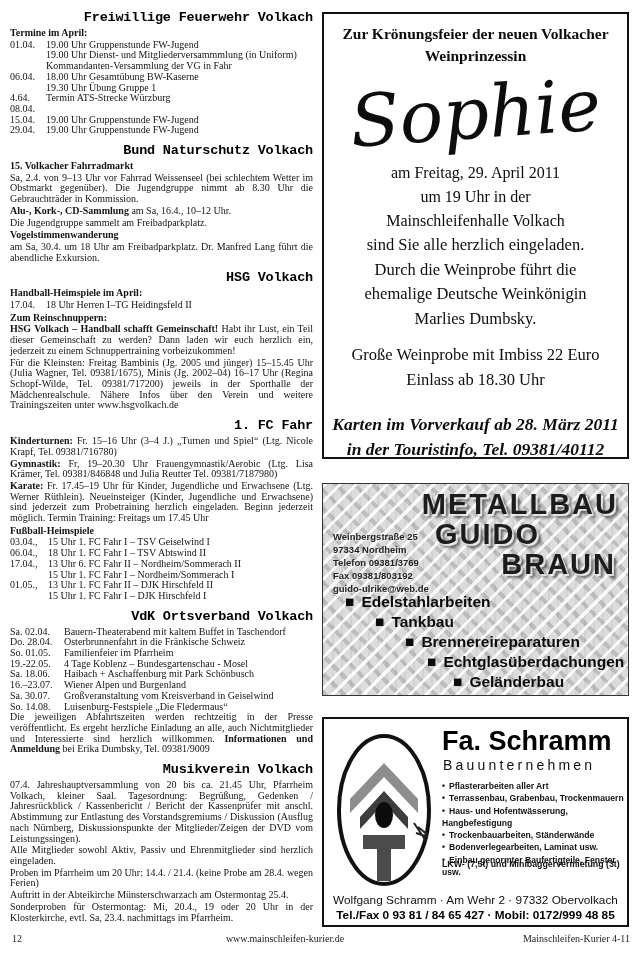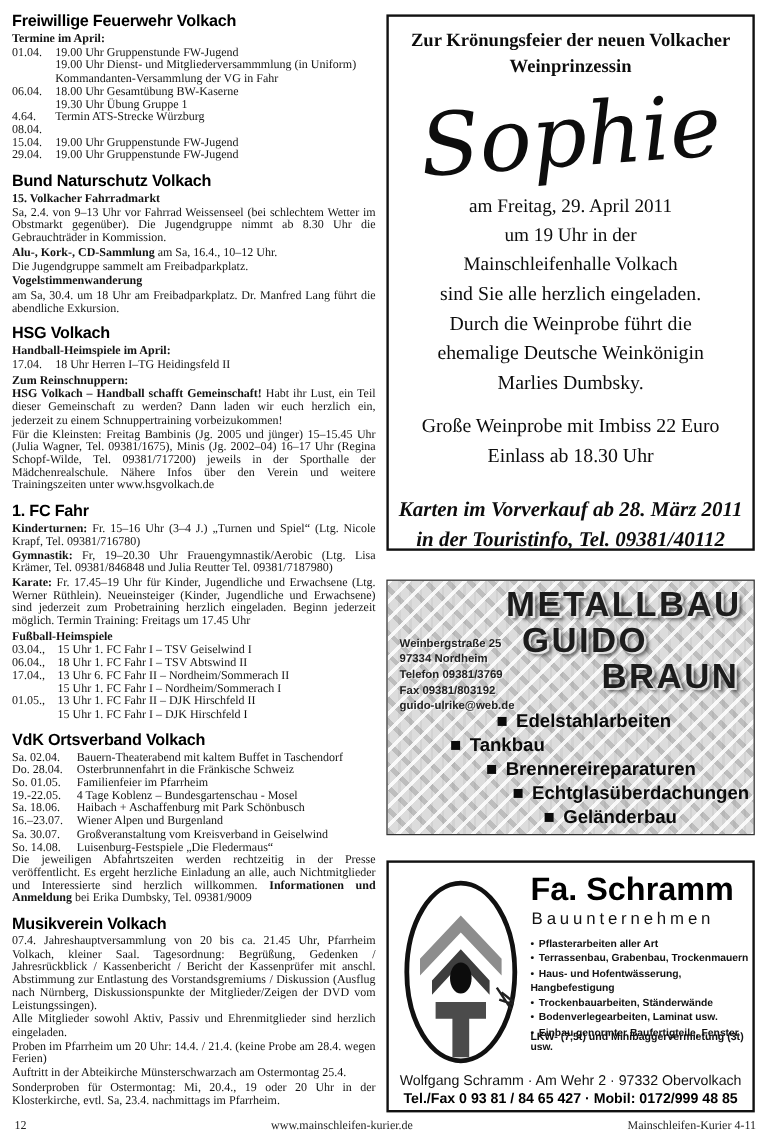--- a/index.html
+++ b/index.html
@@ -1,22 +1,22 @@
 <!DOCTYPE html>
 <html><head>
 <meta charset="utf-8">
 <style>
   html,body{margin:0;padding:0;background:#fff;}
   .page{position:relative;width:640px;height:953px;background:#fff;overflow:hidden;color:#141414;}
 
   
   .col-left{position:absolute;left:10px;top:10px;width:303px;
     font-family:"Liberation Serif",serif;font-size:10px;line-height:10.7px;text-align:justify;}
-  .col-left h2{font-family:Liberation Sans, sans-serif;font-size:13.5px;line-height:15px;
-    font-weight:bold;color:#000;margin:7px 0 3px;text-align:left;letter-spacing:-0.2px;}
+  .col-left h2{font-family:Liberation Mono, monospace;font-size:13.5px;line-height:15px;
+    font-weight:bold;color:#000;margin:7px 0 3px;text-align:right;letter-spacing:-0.2px;}
   .col-left h2.first{margin-top:0;}
   .b{font-weight:bold;}
   .col-left p{margin:0 0 1px;}
   .subhead{font-weight:bold;margin-top:2px !important;text-align:left;}
   .srow{display:flex;text-align:left;}
   .sdate{flex:0 0 36px;}
   .slines{flex:1;}
   .sline{display:block;}
   .grow .sdate{flex:0 0 38px;}
   .vrow .sdate{flex:0 0 54px;}
@@ -46,21 +46,21 @@
       repeating-linear-gradient(90deg, rgba(170,170,170,.2) 0 2px, rgba(170,170,170,0) 2px 9px);}
   .m-line{position:absolute;font-weight:800;font-size:29px;line-height:30px;letter-spacing:2px;
     color:#1c1c1c;text-shadow:2px 2px 0 rgba(255,255,255,.75), 4px 4px 3px rgba(0,0,0,.55);}
   .m1{top:5px;right:10px;} .m2{top:35px;right:88px;} .m3{top:65px;right:12px;}
   .m-addr{position:absolute;left:10px;top:46px;font-size:9.5px;font-weight:bold;
     line-height:13px;color:#222;text-shadow:1px 1px 0 rgba(255,255,255,.7);}
   .m-services{position:absolute;left:0;top:108px;width:100%;font-size:15.5px;font-weight:800;
     line-height:20px;color:#0a0a0a;}
   .m-svc{white-space:nowrap;}
   .sq{display:inline-block;margin-right:7px;}
-  .ind0{margin-left:22px;text-align:center;} .ind1{margin-left:52px;} .ind2{margin-left:82px;}
+  .ind0{margin-left:22px;} .ind1{margin-left:52px;} .ind2{margin-left:82px;}
   .ind3{margin-left:104px;} .ind4{margin-left:130px;}
 
   
   .ad-schramm{top:717px;height:210px;border:2px solid #111;font-family:"Liberation Sans",sans-serif;overflow:hidden;}
   .sch-logo{position:absolute;left:10px;top:12px;}
   .sch-name{position:absolute;left:118px;top:8px;font-size:27px;line-height:29px;font-weight:800;color:#000;}
   .sch-sub{position:absolute;left:119px;top:38px;font-size:14px;letter-spacing:3.2px;color:#111;}
   .sch-list{position:absolute;left:118px;top:61px;font-size:8.6px;font-weight:bold;line-height:12.3px;color:#111;}
   .sch-li .dot{margin-right:4px;}
   .sch-rental{position:absolute;left:118px;top:140px;font-size:8.8px;font-weight:bold;color:#111;}

